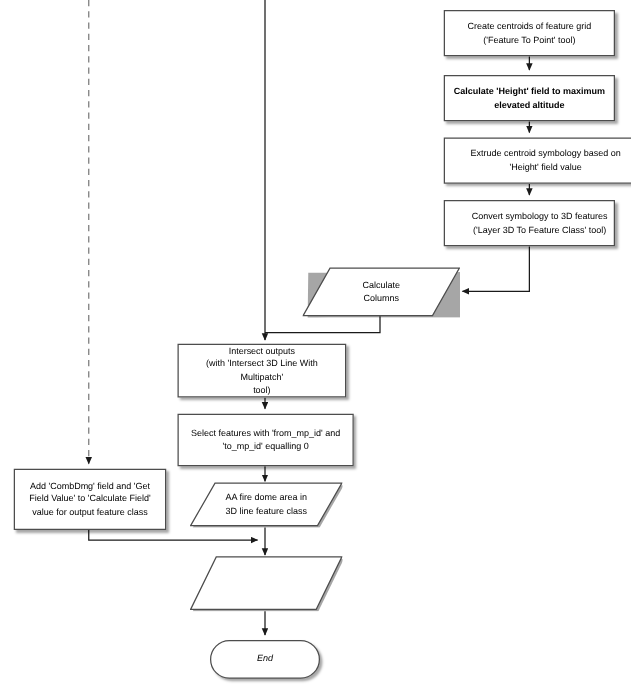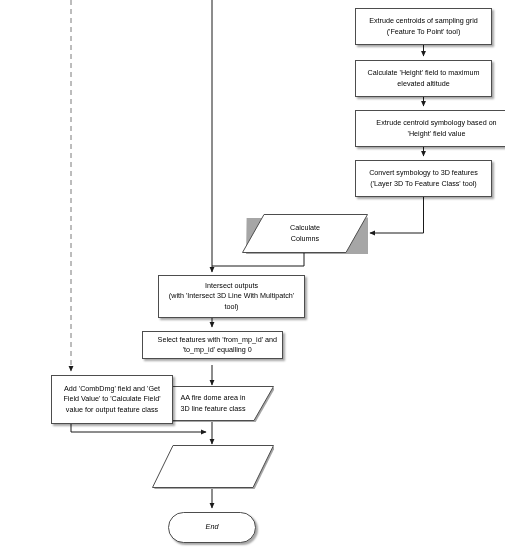--- a/index.html
+++ b/index.html
@@ -100,35 +100,35 @@
     <path d="M212,318 L212,327" fill="none" stroke="#1a1a1a" stroke-width="1" marker-end="url(#arrow)"></path>
     <path d="M212,365 L212,385" fill="none" stroke="#1a1a1a" stroke-width="1" marker-end="url(#arrow)"></path>
 
     <path d="M71,424 L71,432 L206,432" fill="none" stroke="#1a1a1a" stroke-width="1" marker-end="url(#arrow)"></path>
 
     <path d="M212,422 L212,444" fill="none" stroke="#1a1a1a" stroke-width="1" marker-end="url(#arrow)"></path>
     <path d="M212,489 L212,508" fill="none" stroke="#1a1a1a" stroke-width="1" marker-end="url(#arrow)"></path>
   </svg>
 
   <div class="node shape-box" style="left:355px; top:8px; width:137px; height:37px;">
-    <span class="label">Extrude centroids of sampling grid
+    <span class="label">Create centroids of feature grid
 ('Feature To Point' tool)</span>
   </div>
 
-  <div class="node shape-box" style="left:355px; top:60px; width:137px; height:37px;">
+  <div class="node shape-box" style="left:355px; top:60px; width:137px; height:37px;font-weight:bold;">
     <span class="label">Calculate 'Height' field to maximum
 elevated altitude</span>
   </div>
 
   <div class="node shape-box" style="left:355px; top:110px; width:163px; height:37px;">
     <span class="label">Extrude centroid symbology based on
 'Height' field value</span>
   </div>
 
-  <div class="node shape-box" style="left:355px; top:160px; width:137px; height:37px;">
+  <div class="node shape-box" style="left:355px; top:160px; width:137px; height:37px;justify-content:flex-end;">
     <span class="label">Convert symbology to 3D features
 ('Layer 3D To Feature Class' tool)</span>
   </div>
 
   <div class="node shape-data" style="left:242px; top:213px; width:126px; height:41px;">
     <svg class="para-bg" viewBox="0 0 126 41" preserveAspectRatio="none">
       <polygon points="2.5,40 19,39.5 125,39.5 125,3 110,3.5 3,3.5" fill="#000000" opacity="0.35" transform="translate(1.6,1.6)"></polygon>
       <polygon points="0.5,39.5 22,1.5 125.5,1.5 104,39.5" fill="#ffffff" stroke="#4d4d4d" stroke-width="1"></polygon>
     </svg>
     <span class="label">Calculate
@@ -144,32 +144,32 @@
 3D line feature class</span>
   </div>
 
   <div class="node shape-data" style="left:152px; top:444px; width:122px; height:45px;">
     <svg class="para-bg" viewBox="0 0 122 45" preserveAspectRatio="none">
       <polygon points="0.5,43.5 21,1.5 121.5,1.5 101,43.5" fill="#000000" opacity="0.35" transform="translate(1.6,1.6)"></polygon>
       <polygon points="0.5,43.5 21,1.5 121.5,1.5 101,43.5" fill="#ffffff" stroke="#4d4d4d" stroke-width="1"></polygon>
     </svg>
   </div>
 
-  <div class="node shape-box" style="left:158px; top:275px; width:147px; height:43px;">
+  <div class="node shape-box" style="left:142px; top:275px; width:135px; height:43px;">
     <span class="label">Intersect outputs
 (with 'Intersect 3D Line With Multipatch'
 tool)</span>
   </div>
 
-  <div class="node shape-box" style="left:142px; top:331px; width:141px; height:28px;justify-content:flex-end;">
+  <div class="node shape-box" style="left:142px; top:331px; width:141px; height:42px;">
     <span class="label">Select features with 'from_mp_id' and
 'to_mp_id' equalling 0</span>
   </div>
 
-  <div class="node shape-box" style="left:11px; top:375px; width:122px; height:49px;margin-left:40px;">
+  <div class="node shape-box" style="left:11px; top:375px; width:122px; height:49px;">
     <span class="label">Add 'CombDmg' field and 'Get
 Field Value' to 'Calculate Field'
 value for output feature class</span>
   </div>
 
   <div class="node shape-terminator" style="left:168px; top:512px; width:88px; height:31px;font-style:italic;">
     <span class="label">End</span>
   </div>
 
 </div>

